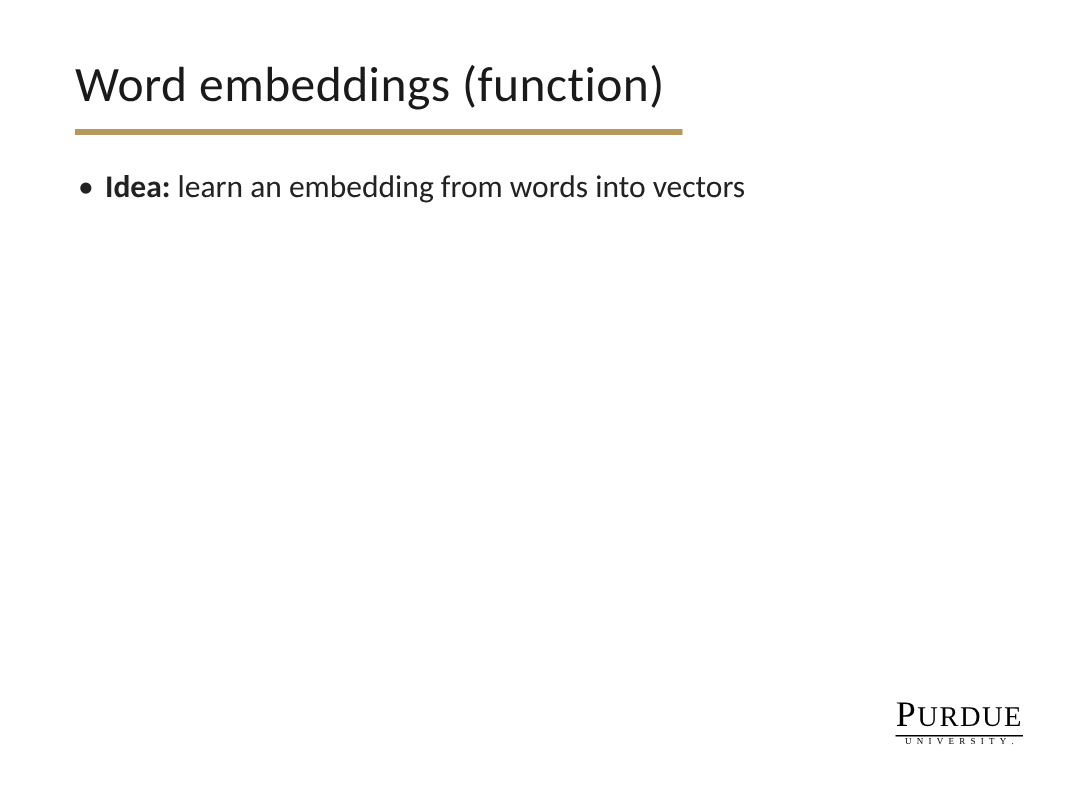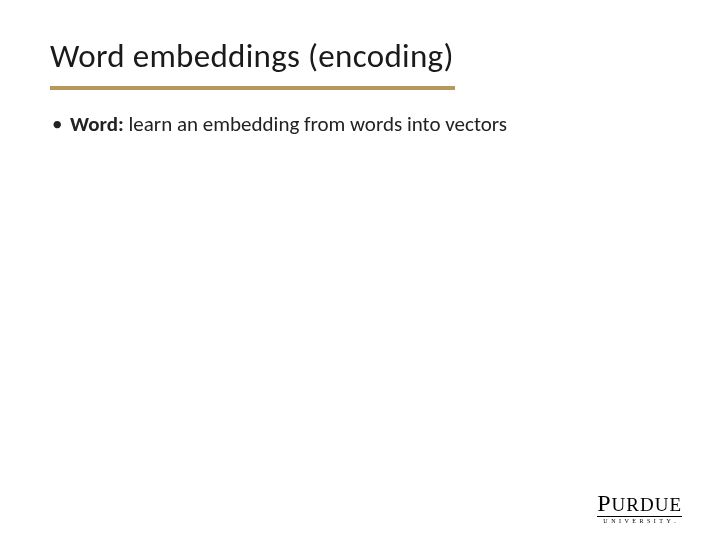--- a/index.html
+++ b/index.html
@@ -4,36 +4,36 @@
 <style>
   * { margin: 0; padding: 0; box-sizing: border-box; }
   html, body { width: 720px; height: 540px; background: #fff; font-family: Calibri, "Segoe UI", Arial, sans-serif; color: #000; }
   .slide { width: 720px; height: 540px; position: relative; padding: 36px 50px 0 50px; }
   .title { font-size: 33px; font-weight: 300; letter-spacing: 0.3px; color: #1a1a1a; margin-bottom: 10px; }
   .rule { height: 4px; width: 405px; background: #b5985a; margin-bottom: 20px; }
   .bullets { list-style: none; font-size: 21px; line-height: 1.35; color: #222; }
   .bullets > li { position: relative; padding-left: 20px; margin-bottom: 28px; }
   .bullets > li::before { content: "•"; position: absolute; left: 2px; top: 0; }
   .b1-lead { font-weight: 700; }
-  .logo { position: absolute; right: 38px; bottom: 16px; text-align: center; color: #000; }
+  .logo { position: absolute; right: 38px; bottom: 42px; text-align: center; color: #000; }
   .logo-main { font-family: "Times New Roman", Georgia, serif; font-weight: 400; font-size: 19px; letter-spacing: 1px; line-height: 1; }
   .logo-main .cap { font-size: 24px; }
   .logo-rule { height: 1px; background: #000; margin: 1px 0 1px 0; }
   .logo-sub { font-family: "Times New Roman", Georgia, serif; font-size: 6px; letter-spacing: 3.5px; text-align: center; }
   .logo-sub .dot { letter-spacing: 0; }
 </style>
 </head>
 <body>
 
 <div class="slide">
-  <h1 class="title">Word embeddings (encoding)</h1>
+  <h1 class="title">Word embeddings (function)</h1>
   <div class="rule"></div>
   <ul class="bullets">
     <li>
-      <span class="b1-lead">Word:</span><span>  learn an embedding from words into vectors</span>
+      <span class="b1-lead">Idea:</span><span>  learn an embedding from words into vectors</span>
     </li>
   </ul>
   <div class="logo">
     <div class="logo-main"><span class="cap">P</span>URDUE</div>
     <div class="logo-rule"></div>
     <div class="logo-sub"><span>UNIVERSITY</span><span class="dot">.</span></div>
   </div>
 </div>
 
 </body></html>

